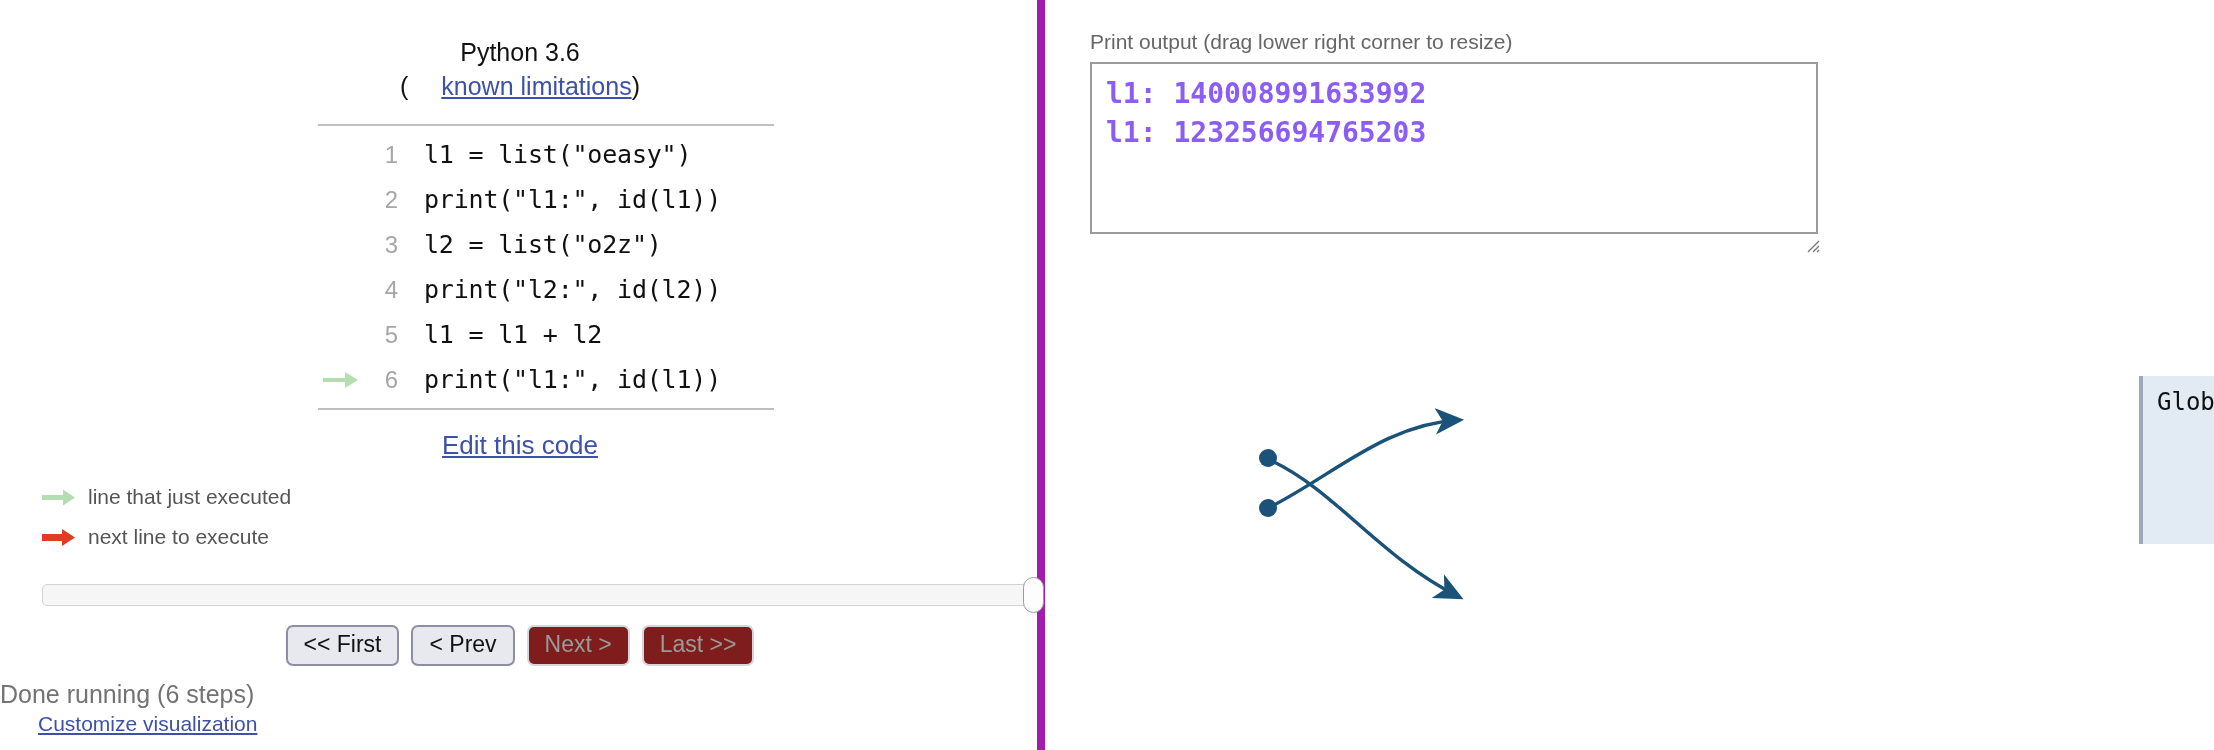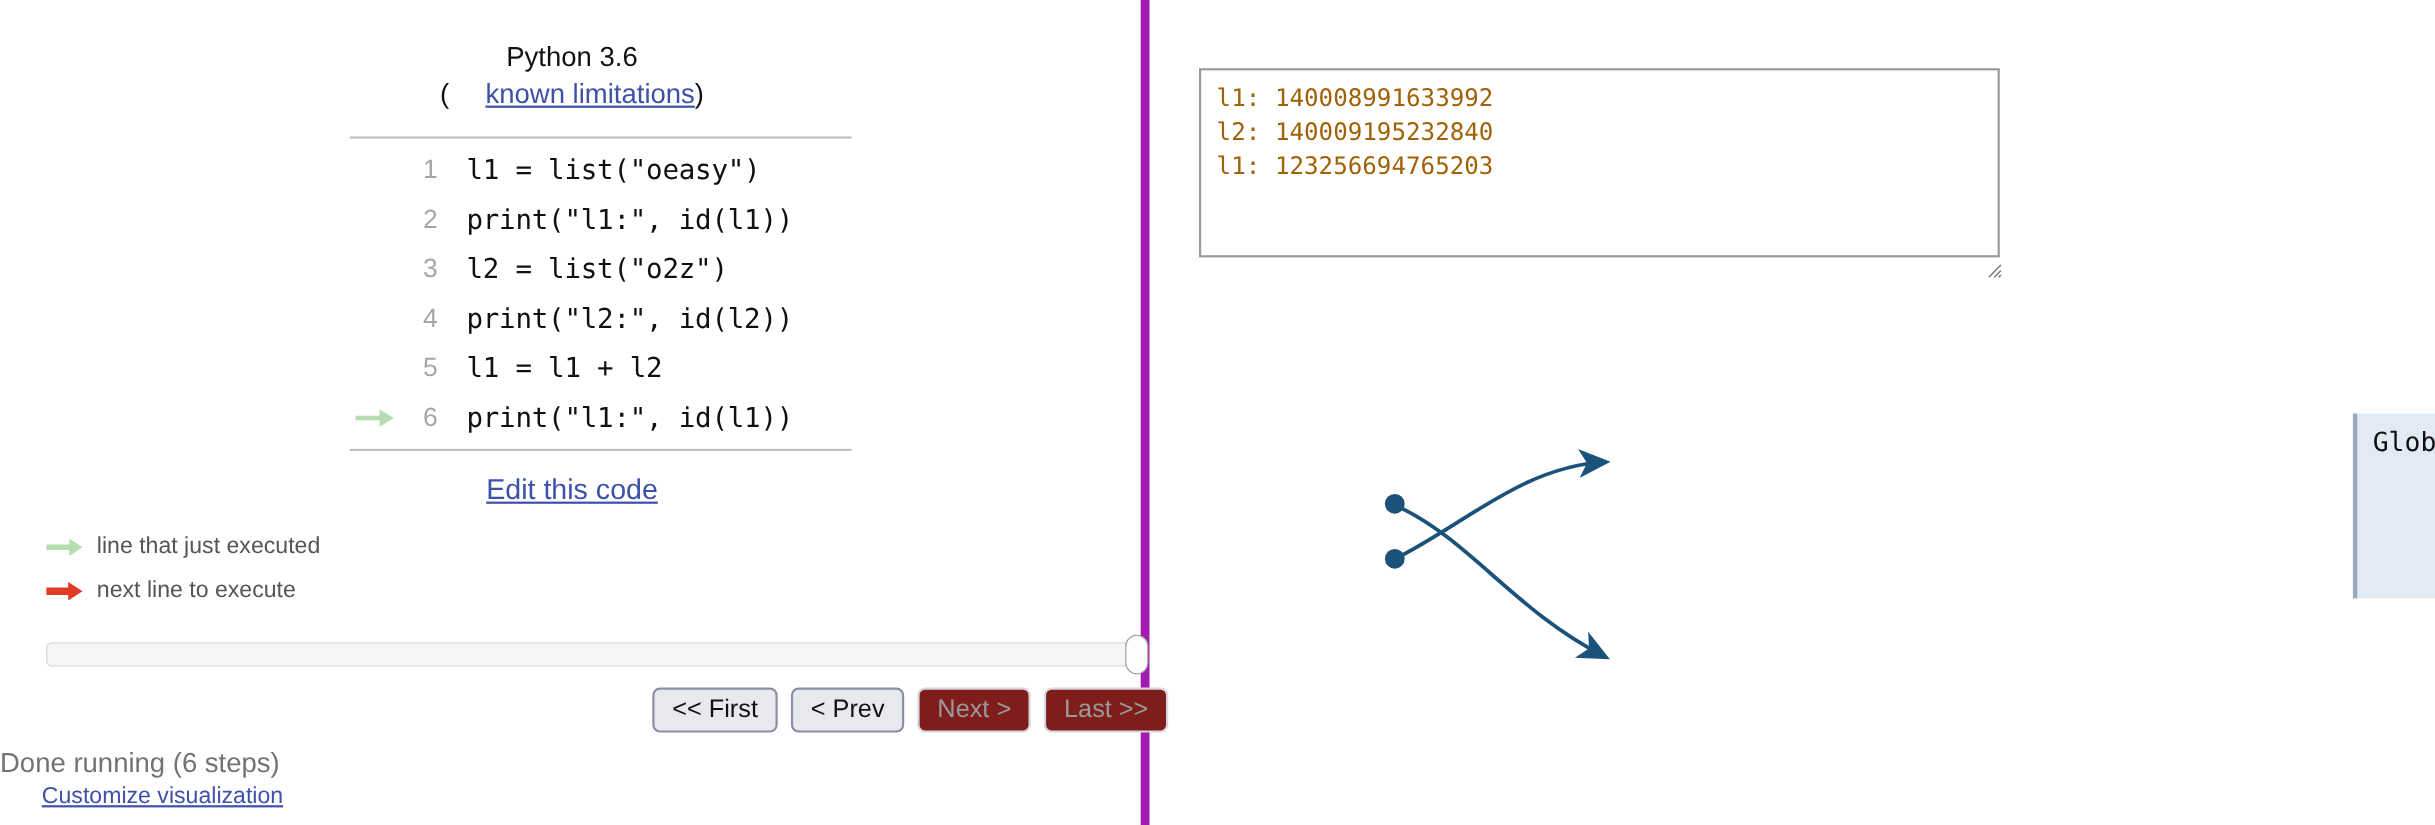--- a/index.html
+++ b/index.html
@@ -144,23 +144,22 @@
     box-sizing: border-box;
     cursor: pointer;
   }
 
   #nav-buttons {
     position: absolute;
     left: 0;
     top: 625px;
     width: 1040px;
     display: flex;
-    justify-content: flex-end;
+    justify-content: center;
     gap: 12px;
-    padding-left: 22px;
   }
   .nav-btn {
     font-family: "Liberation Sans", sans-serif;
     font-size: 23px;
     padding: 5px 16px 7px 16px;
     border-radius: 7px;
     background: #e8e8ef;
     border: 2px solid #8d8da5;
     color: #111;
     cursor: pointer;
@@ -218,24 +217,25 @@
     width: 728px;
     height: 172px;
     border: 2px solid #9a9a9a;
     background: #ffffff;
     box-sizing: border-box;
     padding: 10px 0 0 14px;
     overflow: hidden;
   }
   .print-line {
     font-family: "DejaVu Sans Mono", "Liberation Mono", monospace;
-    font-size: 22px;
-    color: #a16207;
+    font-size: 28px;
+    color: #8b5cf6;
     line-height: 1.41;
     white-space: pre;
+    font-weight: bold;
   }
   #resize-grip {
     position: absolute;
     left: 758px;
     top: 238px;
     width: 16px;
     height: 16px;
   }
 
   #global-frame {
@@ -347,24 +347,24 @@
     <button class="nav-btn disabled">Last &gt;&gt;</button>
   </div>
 
   <div id="status-line">Done running (6 steps)</div>
 
   <div id="customize-link">Customize visualization</div>
 </div>
 
 <div id="right-pane">
 
+  <div id="print-output-label">Print output (drag lower right corner to resize)</div>
 
   <div id="print-output-box">
     <div class="print-line">l1: 140008991633992</div>
-    <div class="print-line">l2: 140009195232840</div>
     <div class="print-line">l1: 123256694765203</div>
   </div>
 
   <svg id="resize-grip" viewBox="0 0 16 16">
     <path d="M14 3 L3 14 M14 8 L8 14 M14 12 L12 14" stroke="#777" stroke-width="1.3" fill="none"></path>
   </svg>
 
   <div id="global-frame">
     <div id="global-frame-title">Global frame</div>
 

